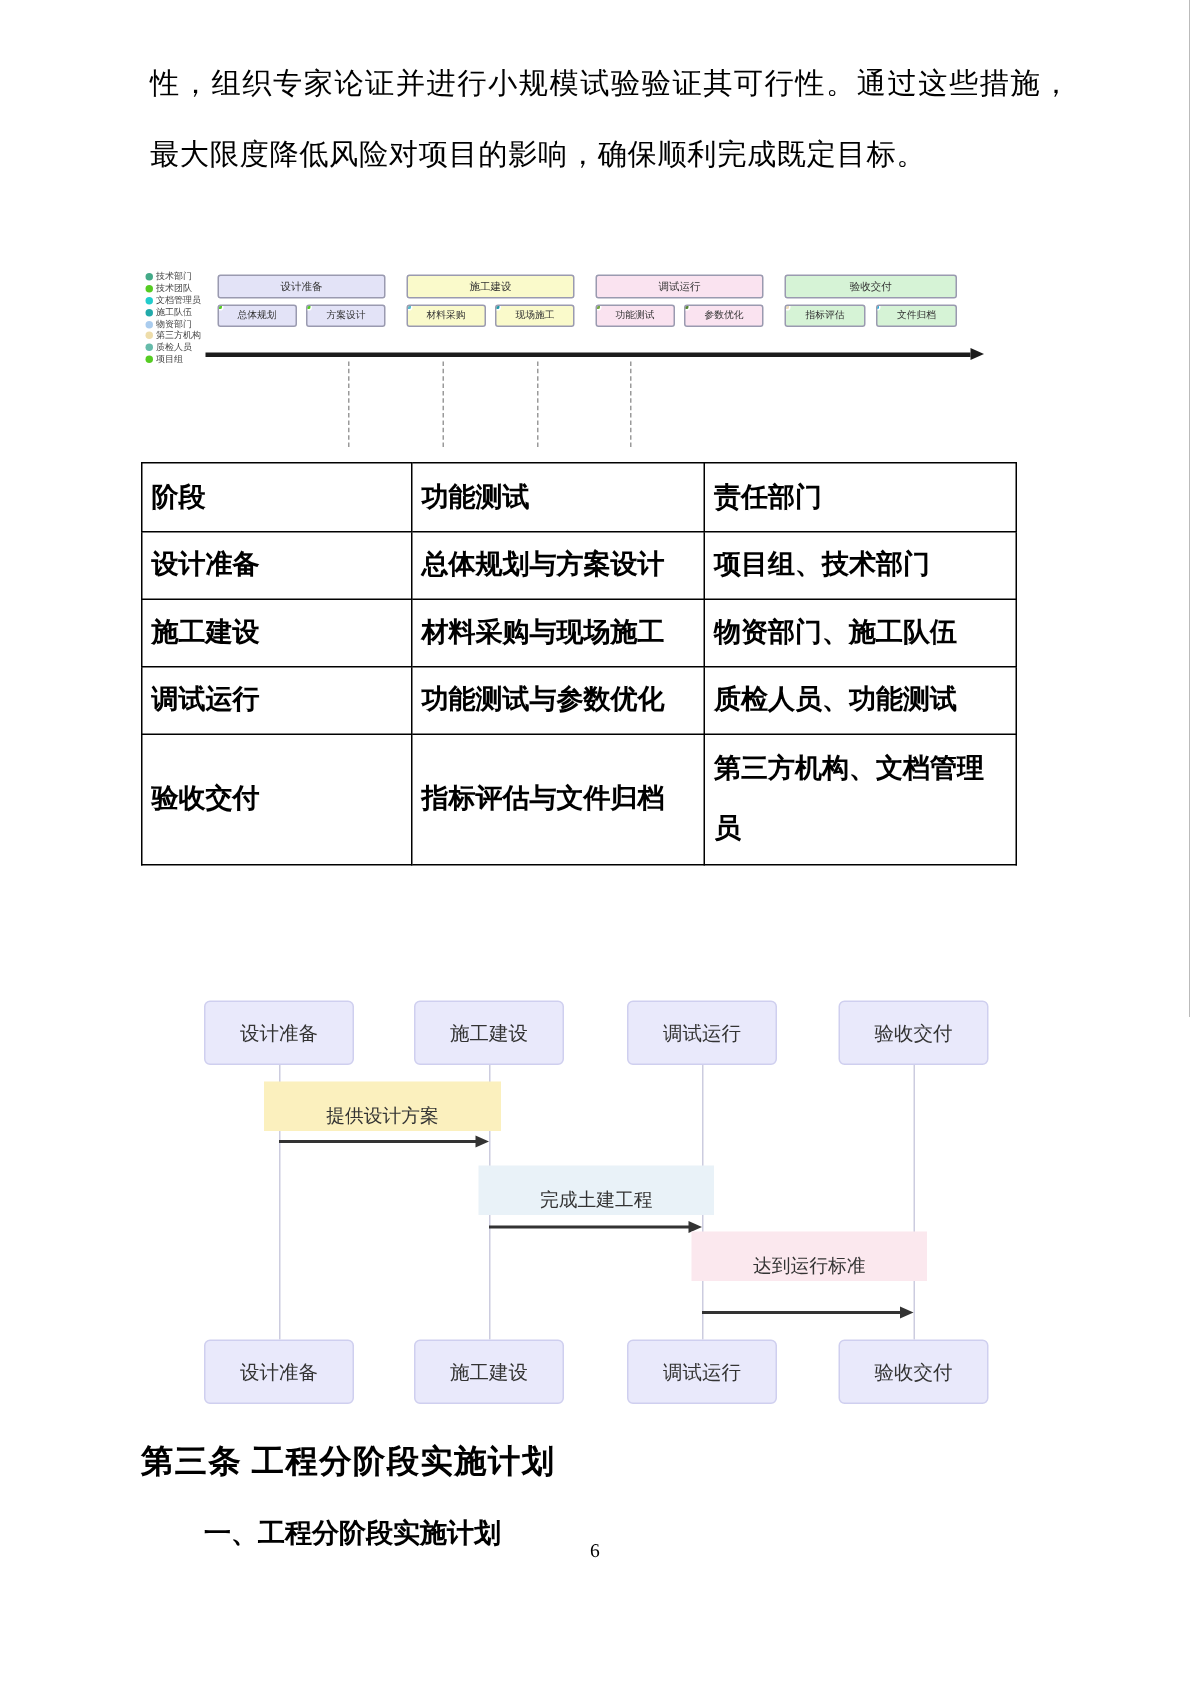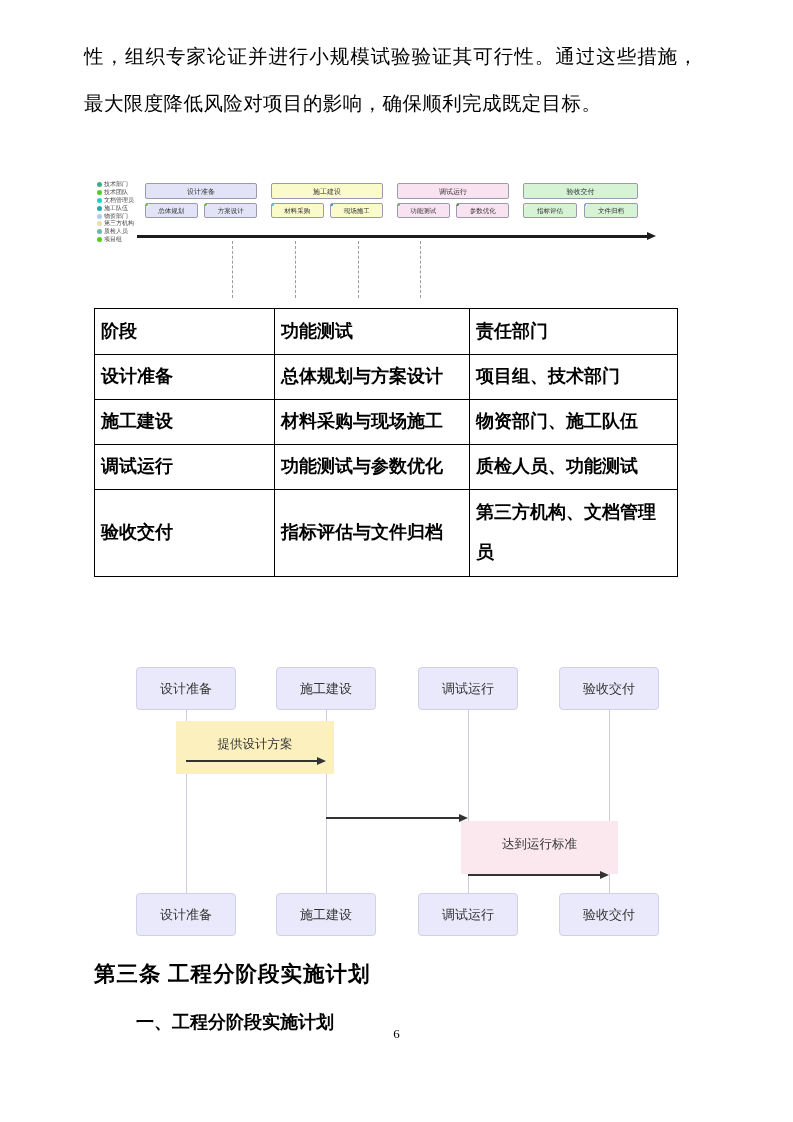--- a/index.html
+++ b/index.html
@@ -4,21 +4,21 @@
 <style>
   * { margin:0; padding:0; box-sizing:border-box; }
   html,body { background:#888; }
   .page {
     position:relative; width:793px; height:1122px; margin:0 auto;
     background:#ffffff; overflow:hidden;
     font-family:"Liberation Serif", serif; color:#000;
   }
   
   .para {
-    position:absolute; left:84px; top:33px; width:614px;
+    position:absolute; left:100px; top:33px; width:614px;
     font-size:19.5px; line-height:47px; text-align:justify;
     letter-spacing:0.4px;
   }
   
   .gantt {
     position:absolute; left:95px; top:178px; width:565px; height:122px;
     font-family:"Liberation Sans", sans-serif;
   }
   .legend { position:absolute; left:2px; top:3px; }
   .legend-row { display:flex; align-items:center; height:7.8px; }
@@ -59,21 +59,21 @@
   
   .seq {
     position:absolute; left:135px; top:665px; width:530px; height:276px;
     font-family:"Liberation Sans", sans-serif; color:#333;
   }
   .lifeline { position:absolute; top:44px; height:184px; width:0; border-left:1px solid #ccccdf; }
   .actor {
     position:absolute; width:100px; height:43px; border:1px solid #cfcfef; border-radius:4px;
     display:flex; align-items:center; justify-content:center; font-size:13px; color:#333;
   }
-  .band { position:absolute; height:53px; }
+  .band { position:absolute; height:33px; }
   .band-label { text-align:center; font-size:12.5px; padding-top:15px; color:#333; }
   .msg-arrow { position:absolute; height:2px; background:#333; }
   .msg-head {
     position:absolute; width:0; height:0;
     border-left:9px solid #333; border-top:4.5px solid transparent; border-bottom:4.5px solid transparent;
   }
   
   .h1 { position:absolute; left:94px; top:959px; font-size:21.5px; font-weight:bold; letter-spacing:1px; }
   .h2 { position:absolute; left:136px; top:1010px; font-size:18px; font-weight:bold; }
   .pageno { position:absolute; left:0; top:1026px; width:100%; text-align:center; font-size:13px; }
@@ -198,20 +198,23 @@
     <div class="actor" style="left: 141px; top: 2px; background-color: rgb(233, 233, 251);">施工建设</div>
     <div class="actor" style="left: 283px; top: 2px; background-color: rgb(233, 233, 251);">调试运行</div>
     <div class="actor" style="left: 424px; top: 2px; background-color: rgb(233, 233, 251);">验收交付</div>
 
     <div class="band" style="left: 41px; top: 56px; width: 158px; background-color: rgb(251, 240, 190);">
       <div class="band-label">提供设计方案</div>
     </div>
     <div class="msg-arrow" style="left:51px; top:95px; width:132px;"></div>
     <div class="msg-head" style="left:182px; top:91.5px;"></div>
 
+    <div class="band" style="left: 184px; top: 112px; width: 157px; background-color: rgb(233, 242, 248);">
+      <div class="band-label">完成土建工程</div>
+    </div>
     <div class="msg-arrow" style="left:191px; top:152px; width:134px;"></div>
     <div class="msg-head" style="left:324px; top:148.5px;"></div>
 
     <div class="band" style="left: 326px; top: 156px; width: 157px; background-color: rgb(251, 232, 238);">
       <div class="band-label">达到运行标准</div>
     </div>
     <div class="msg-arrow" style="left:333px; top:209px; width:133px;"></div>
     <div class="msg-head" style="left:465px; top:205.5px;"></div>
 
     <div class="actor" style="left: 1px; top: 228px; background-color: rgb(233, 233, 251);">设计准备</div>

